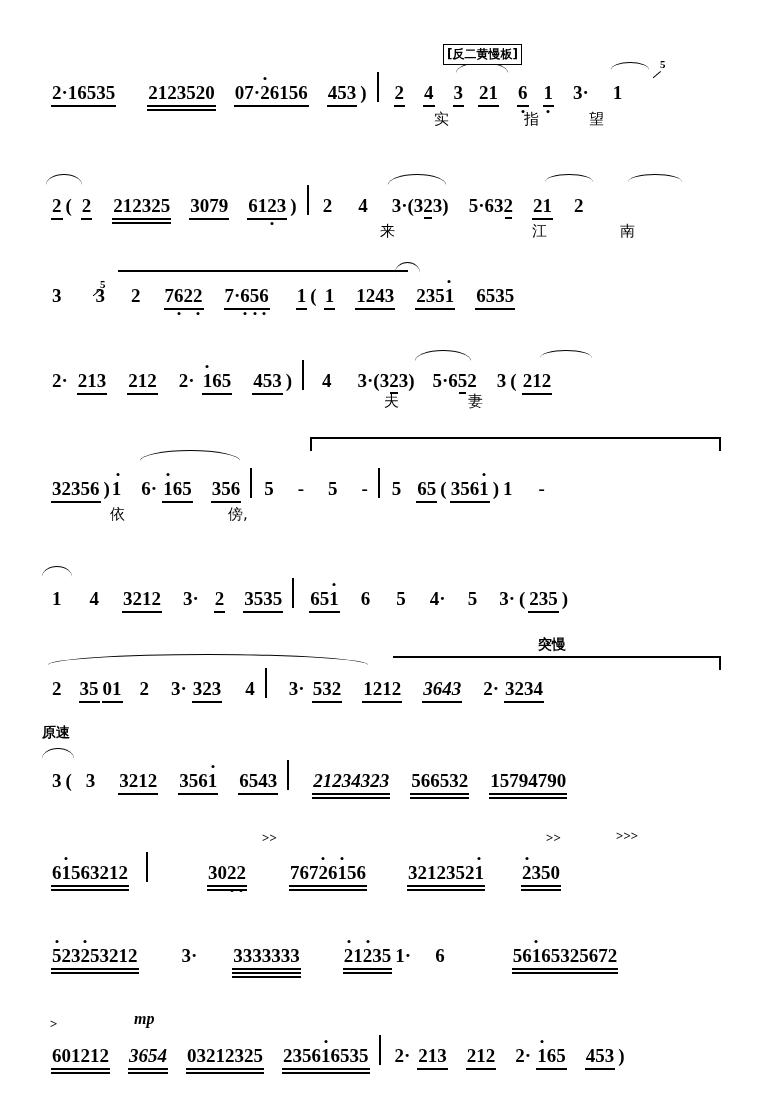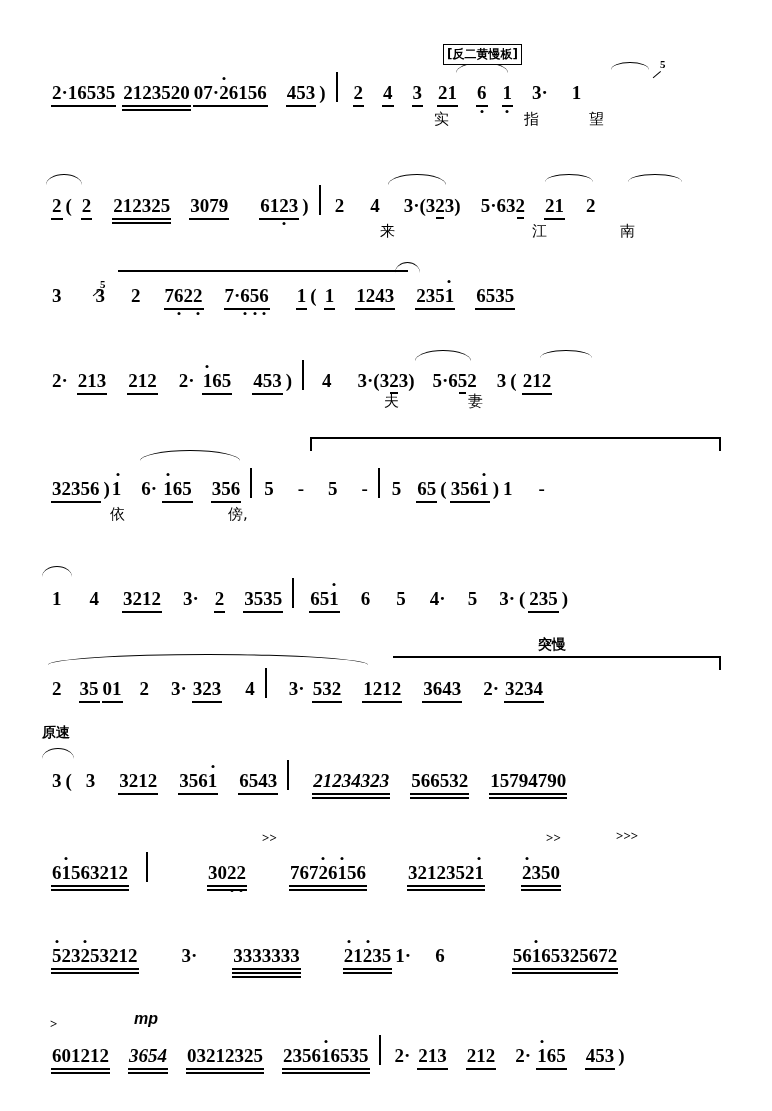--- a/index.html
+++ b/index.html
@@ -130,21 +130,21 @@
     font-size: 12px;
     font-weight: bold;
   }
   .mark.boxed {
     border: 1.4px solid #000;
     padding: 1px 3px;
     font-size: 12px;
     background: #fff;
   }
   .mark.ital {
-    font-family: Liberation Sans, sans-serif;
+    font-family: Liberation Serif, serif;
     font-style: italic;
     font-size: 16px;
     font-weight: bold;
   }
   .accent {
     position: absolute;
     font-family: "Liberation Serif", serif;
     font-size: 13px;
     font-weight: bold;
   }
@@ -169,24 +169,24 @@
 </style>
 </head>
 <body>
 
 <div class="sheet">
 
   <div class="system" style="top:72px; left:50px;">
     <div class="measure">
       <span class="cell beam1">2·1653<span class="b3"></span>5</span>
     </div>
-    <div class="measure" style="margin-left:4px;">
+    <div class="measure" style="margin-left:29px;">
       <span class="cell beam2">2123520</span>
     </div>
-    <div class="measure" style="text-align:right;">
+    <div class="measure" style="margin-left:16px;text-align:right;">
       <span class="cell beam1">07·<span style="position:relative">2<span class="dotabove"></span></span>6156</span>
     </div>
     <div class="measure" style="margin-left:16px;">
       <span class="cell beam1">453</span>
         <span class="cell">)</span>
     </div>
     <div class="barline"></div>
     <div class="measure" style="margin-left:6px;">
       <span class="cell beam1">2</span>
       <span class="cell beam1" style="margin-left:16px;">4</span>
@@ -212,21 +212,21 @@
       <span class="cell beam1">2</span>
       <span class="cell">(</span>
       <span class="cell beam1" style="margin-left:6px;">2</span>
     </div>
     <div class="measure" style="margin-left:18px;">
       <span class="cell beam2">212325</span>
     </div>
     <div class="measure" style="margin-left:16px;">
       <span class="cell beam1">3079</span>
     </div>
-    <div class="measure" style="margin-left:28px;">
+    <div class="measure" style="margin-left:16px;">
       <span class="cell beam1">61<span style="position:relative">2<span class="dotbelow"></span></span>3</span>
         <span class="cell">)</span>
     </div>
     <div class="barline"></div>
     <div class="measure" style="margin-left:4px;">
       <span class="cell">2</span>
       <span class="cell" style="margin-left:22px;">4</span>
       <span class="cell" style="margin-left:20px;">3·(3<span class="beam1" style="position:relative;padding:0">2</span>3)</span>
       <span class="cell" style="margin-left:16px;">5·63<span class="beam1" style="position:relative;padding:0">2</span></span>
       <span class="cell beam1" style="margin-left:16px;">21</span>
@@ -387,21 +387,21 @@
       <span class="cell">4</span>
     </div>
     <div class="barline"></div>
     <div class="measure" style="margin-left:12px;">
       <span class="cell">3·</span>
       <span class="cell beam1" style="margin-left:4px;">532</span>
     </div>
     <div class="measure" style="margin-left:18px;">
       <span class="cell beam1">1212</span>
     </div>
-    <div class="measure" style="margin-left:18px;">
+    <div class="measure" style="margin-left:18px;font-style:italic;">
       <span class="cell beam1">3643</span>
     </div>
     <div class="measure" style="margin-left:18px;">
       <span class="cell">2·</span>
       <span class="cell beam1" style="margin-left:2px;">3234</span>
     </div>
   </div>
   <div class="slur" style="top:654px; left:48px; width:320px;"></div>
   <div class="ul-long" style="top:656px; left:393px; width:327px;"></div>
   <div class="ul-long" style="top:656px; left:719px; width:1.6px; height:14px;"></div>

